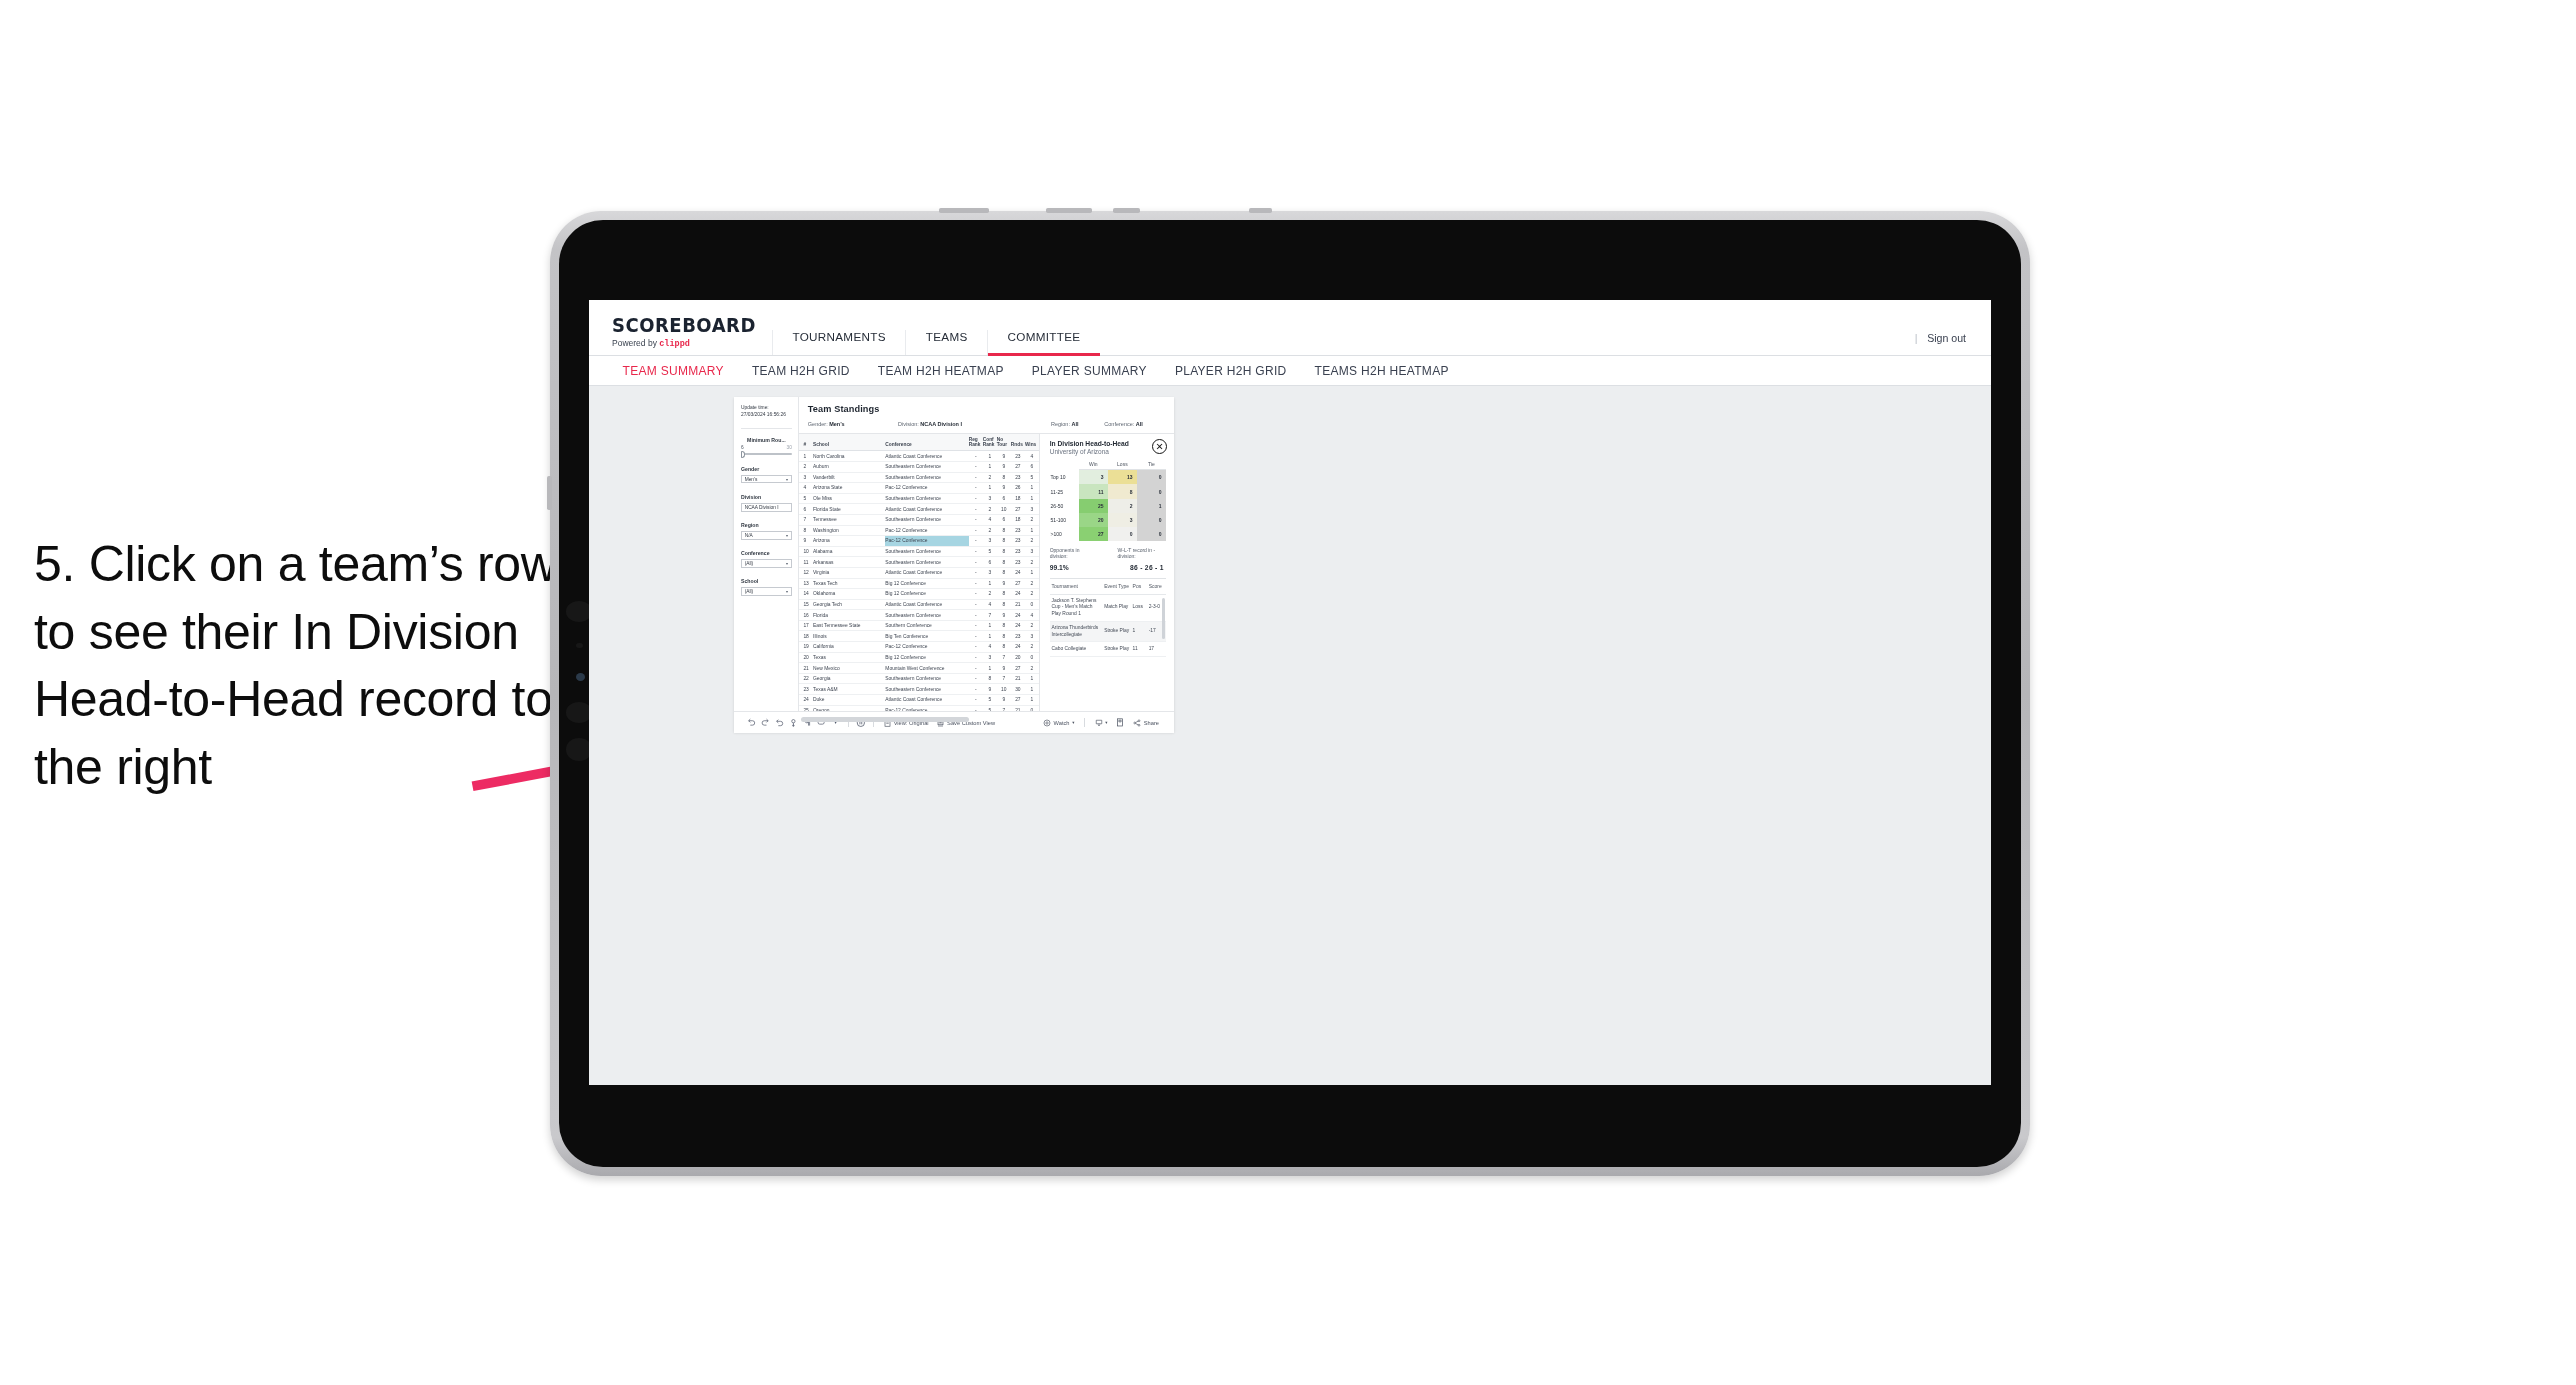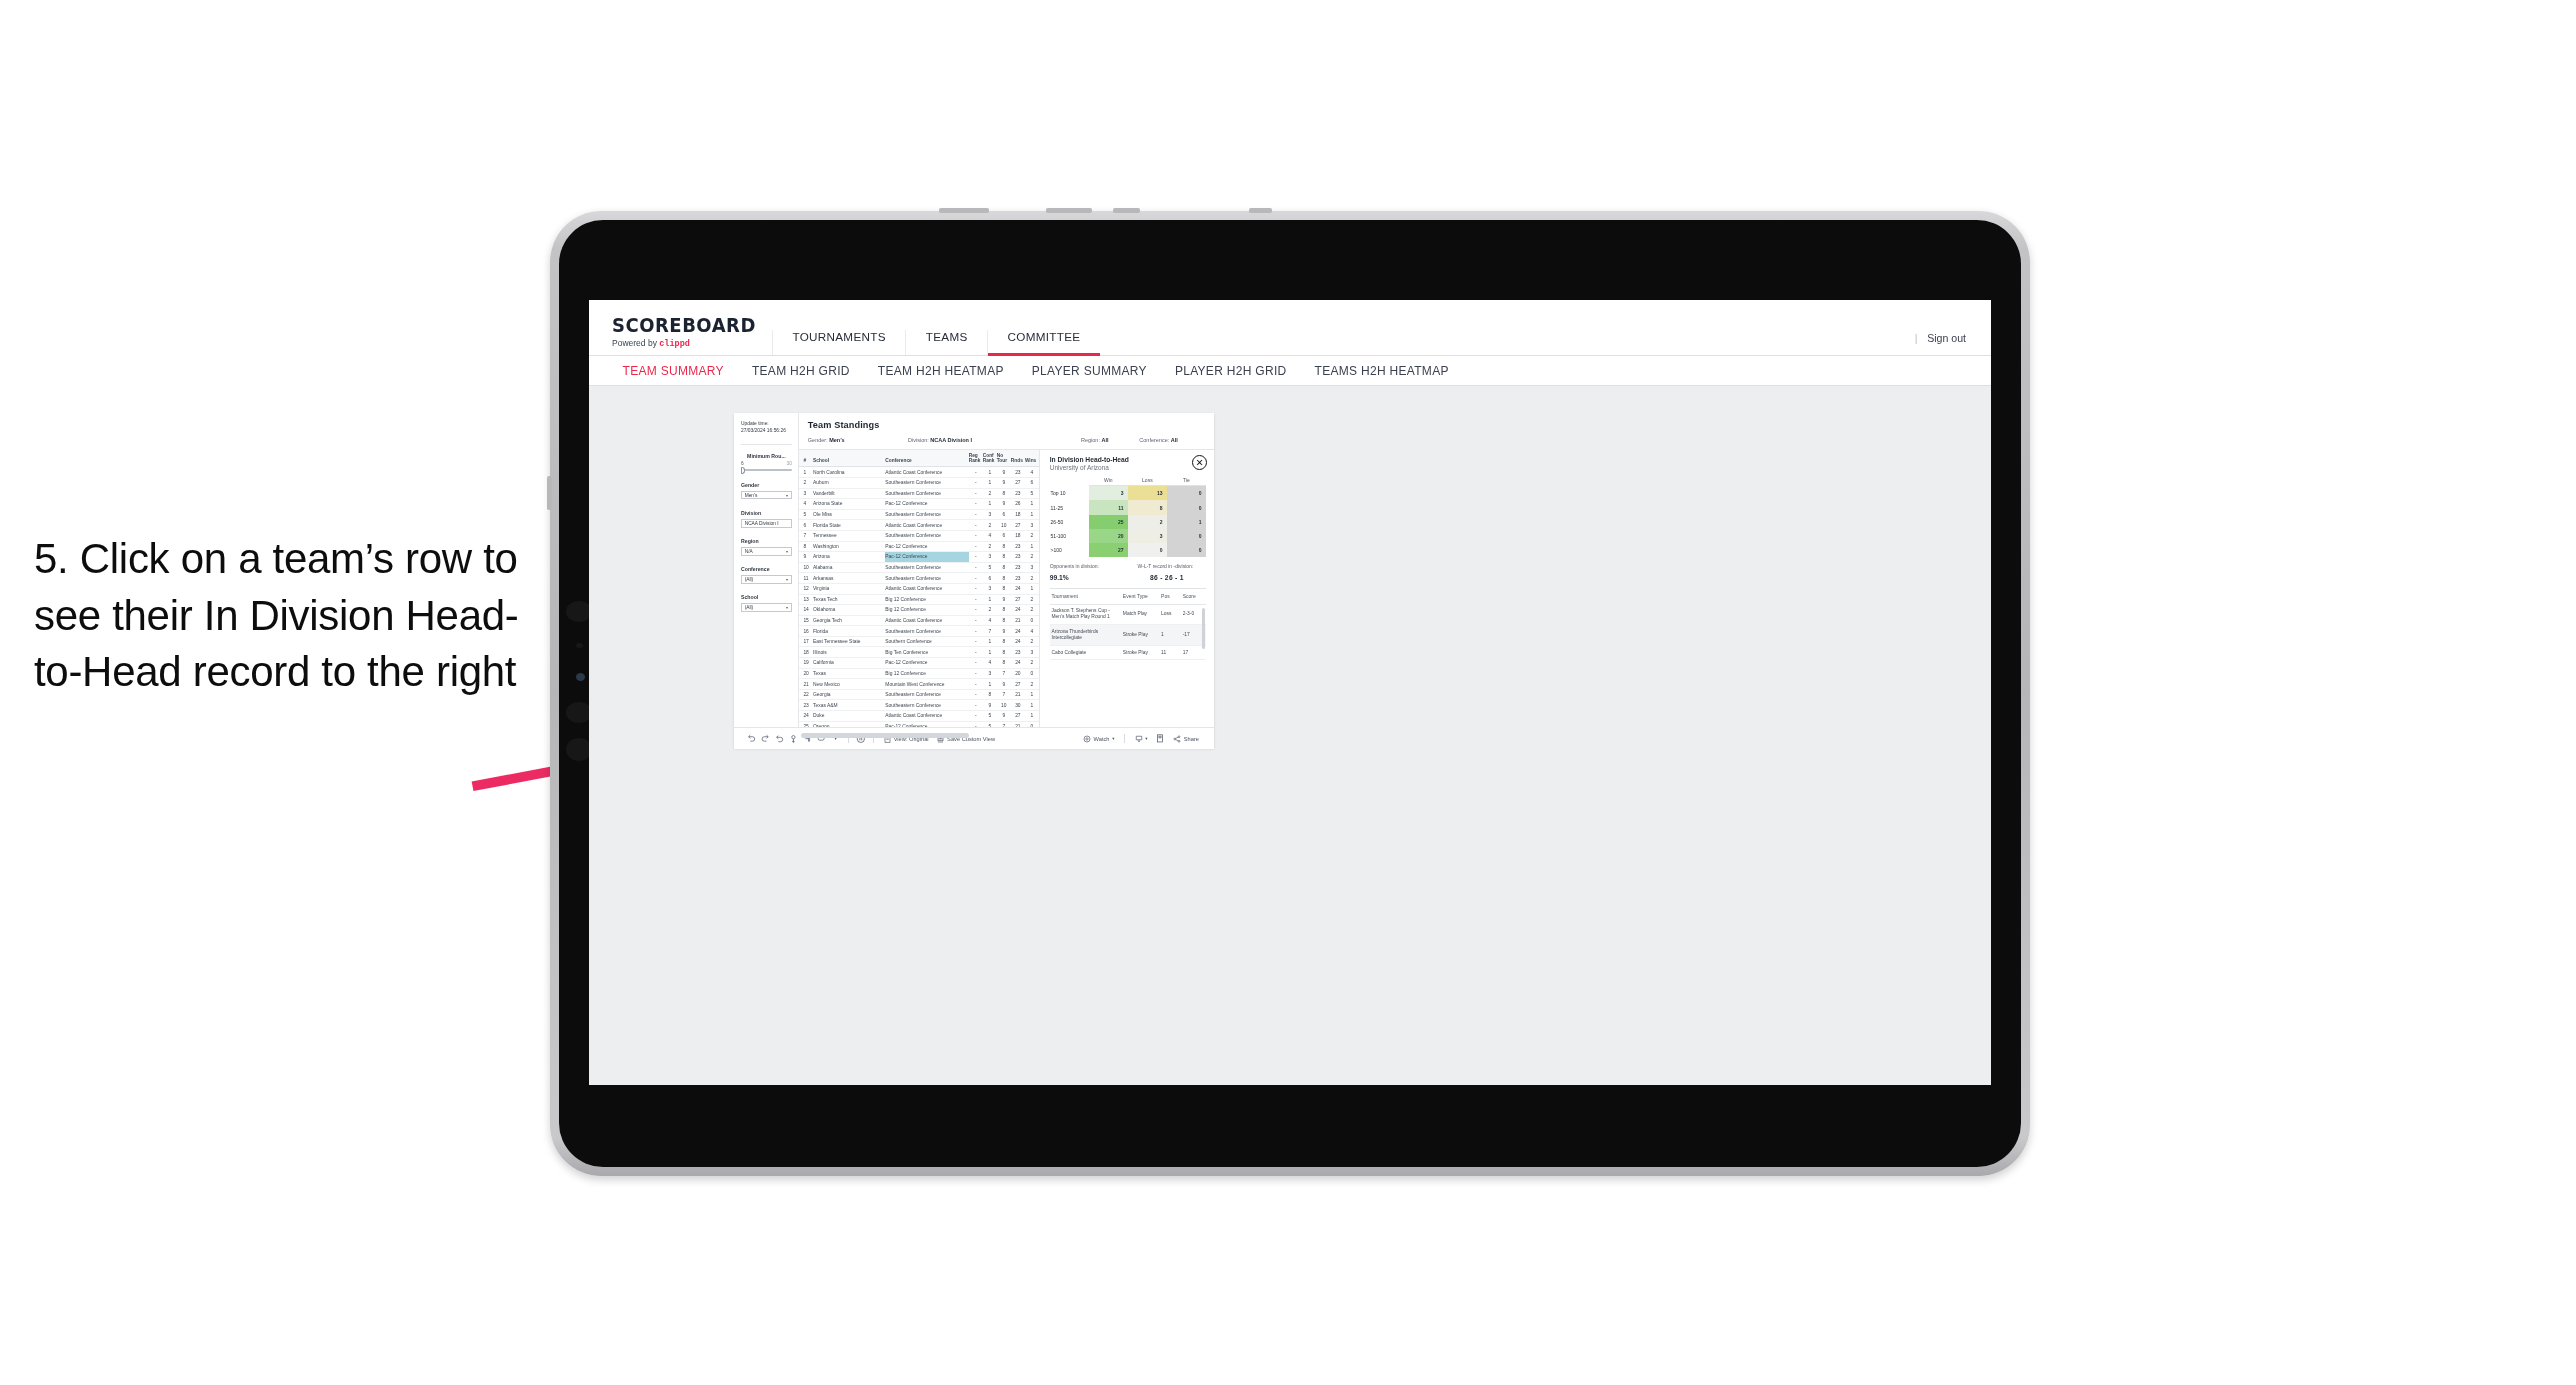--- a/index.html
+++ b/index.html
@@ -8,21 +8,21 @@
     background: #ffffff;
     font-family: "Liberation Sans", sans-serif;
     overflow: hidden;
   }
 
   
   #annotation {
     position: absolute;
     left: 34px; top: 531px;
     width: 531px;
-    font-size: 42px;
+    font-size: 50px;
     line-height: 1.35;
     color: #0d0d0d;
     font-family: "Liberation Sans", sans-serif;
     letter-spacing: -0.3px;
   }
   #arrow-svg { position: absolute; left: 469px; top: 673px; width: 575px; height: 124px; }
 
   
   #tablet {
     position: absolute;
@@ -91,22 +91,22 @@
     border-bottom:0.9px solid #dcdfe3; padding-left:19.5px; gap:0px;
   }
   .subnav-item {
     font-size:12px; letter-spacing:0.3px; color:#3a4150;
     padding: 0 14px; cursor:pointer;
   }
   .subnav-item.active { color:#e8274b; }
 
   
   #viz {
-    position:absolute; left:145px; top:113px;
-    width: 480px; height: 336px;
+    position:absolute; left:145px; top:97px;
+    width: 440px; height: 336px;
     background:#ffffff;
     box-shadow: 0 0.9px 2.7px rgba(0,0,0,.12);
     display:flex; flex-direction:column;
   }
   #viz-body { display:flex; flex:1; min-height:0; }
 
   
   #filters {
     width: 65px; border-right:0.9px solid #e4e6e9; padding: 7px 6.2px 0 7px;
     font-size: 5px; color:#2f3640; flex-shrink:0;

